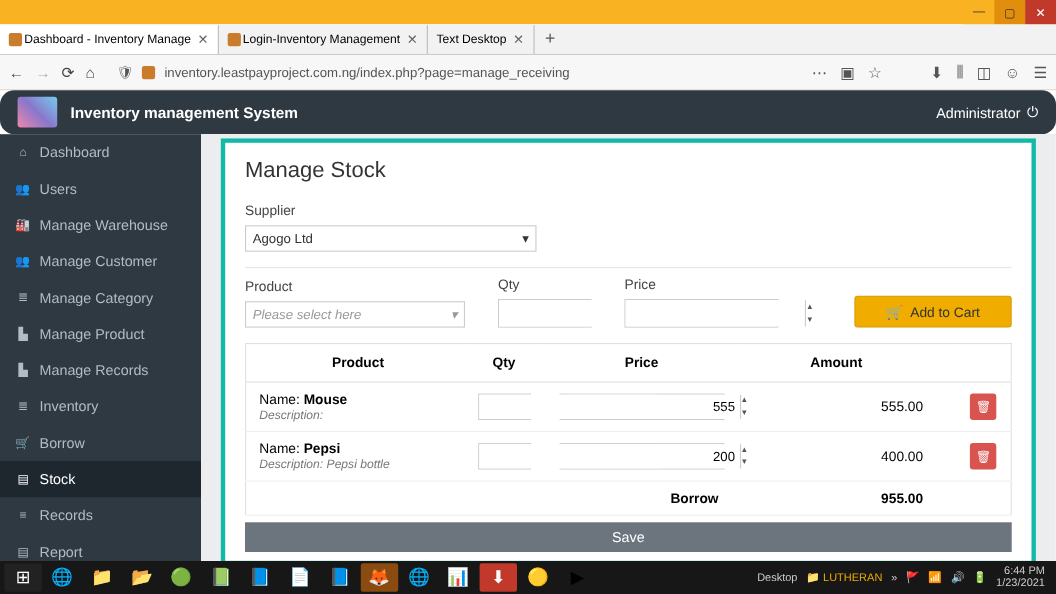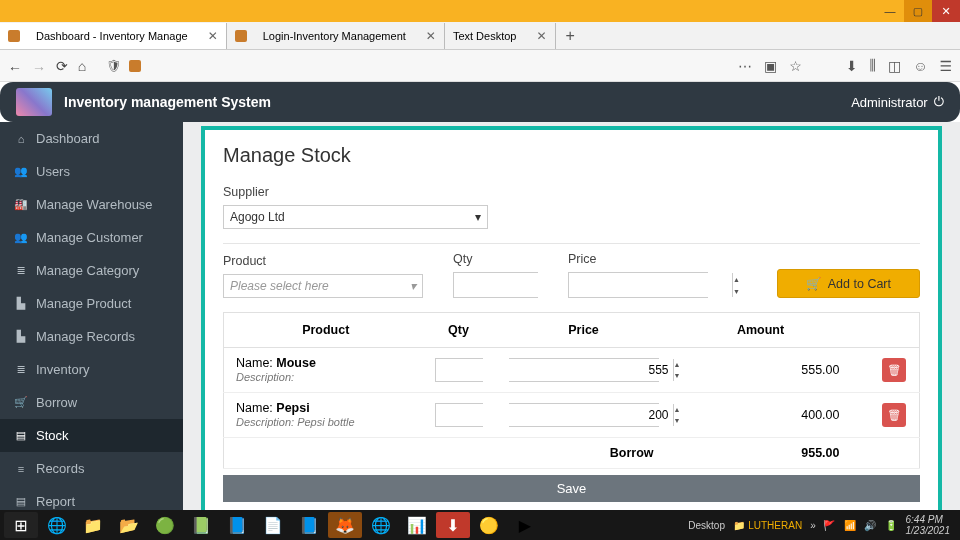--- a/index.html
+++ b/index.html
@@ -7,21 +7,21 @@
 
 
 .titlebar { height: 22px; background: #f9b222; display: flex; justify-content: flex-end; }
 .titlebar-btn { width: 28px; height: 22px; display: flex; align-items: center; justify-content: center; color: #333; font-size: 11px; }
 .titlebar-btn.close { background: #c0392b; color: #fff; }
 .titlebar-btn.max { background: #e08e0b; }
 .titlebar-btn.min { background: #f9b222; }
 
 
 .tabs { height: 28px; background: #f2f2f2; display: flex; border-bottom: 1px solid #ccc; align-items: center; }
-.tab { display: flex; align-items: center; padding: 0 8px; height: 26px; font-size: 11px; border-right: 1px solid #bbb; gap: 16px; }
+.tab { display: flex; align-items: center; padding: 0 8px; height: 26px; font-size: 11px; border-right: 1px solid #bbb; gap: 2px; }
 .tab.active { background: #fff; }
 .tab-fav { width: 12px; height: 12px; background: #c97c2c; border-radius: 2px; }
 .tab-close { color: #666; font-size: 12px; margin-left: 4px; }
 .tab-add { padding: 0 10px; font-size: 16px; color: #555; }
 
 
 .urlbar { height: 32px; background: #f7f7f7; display: flex; align-items: center; padding: 0 8px; gap: 12px; border-bottom: 1px solid #ddd; }
 .nav-icons { display: flex; gap: 10px; font-size: 14px; color: #444; }
 .url-input-wrap { flex: 1; display: flex; align-items: center; gap: 8px; padding: 0 8px; }
 .shield { font-size: 12px; color: #555; }
@@ -78,21 +78,21 @@
 .spin-sm { width: 48px; height: 24px; margin: 0 auto; }
 .spin-md { width: 150px; height: 24px; margin: 0 auto; }
 
 .save-btn { width: 100%; background: #6c757d; color: #fff; border: none; padding: 6px; font-size: 13px; margin-top: 6px; text-align: center; }
 
 
 .taskbar { height: 30px; background: #171717; display: flex; align-items: center; padding: 0 4px; gap: 2px; }
 .tb-item { width: 34px; height: 26px; display: flex; align-items: center; justify-content: center; border-radius: 2px; }
 .tb-item.orange { background: #8b4a0f; }
 .tb-desk { margin-left: auto; display: flex; align-items: center; gap: 8px; color: #ccc; font-size: 10px; }
-.tb-time { line-height: 11px; padding-right: 6px; font-style: italic; }
+.tb-time { text-align: right; line-height: 11px; padding-right: 6px; }
 </style>
 </head>
 <body>
 
 <div class="titlebar">
   <div class="titlebar-btn min">—</div>
   <div class="titlebar-btn max">▢</div>
   <div class="titlebar-btn close">✕</div>
 </div>
 
@@ -117,20 +117,21 @@
 <div class="urlbar">
   <div class="nav-icons">
     <span>←</span>
     <span style="color:#aaa">→</span>
     <span>⟳</span>
     <span>⌂</span>
   </div>
   <div class="url-input-wrap">
     <span class="shield">🛡</span>
     <span class="tab-fav" style="width:12px;height:12px"></span>
+    <span class="url-text">inventory.leastpayproject.com.ng/index.php?page=manage_receiving</span>
   </div>
   <div class="url-right">
     <span>⋯</span>
     <span>▣</span>
     <span>☆</span>
     <span style="width:20px"></span>
     <span>⬇</span>
     <span>⫼</span>
     <span>◫</span>
     <span>☺</span>

